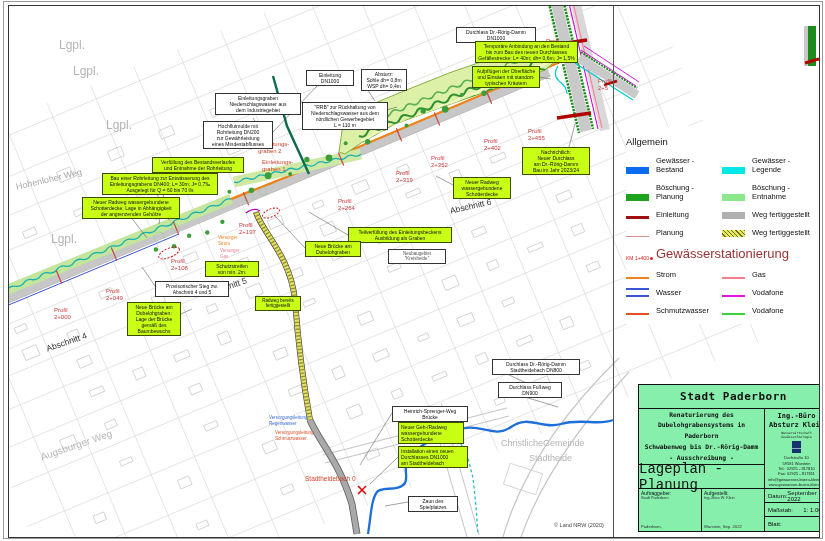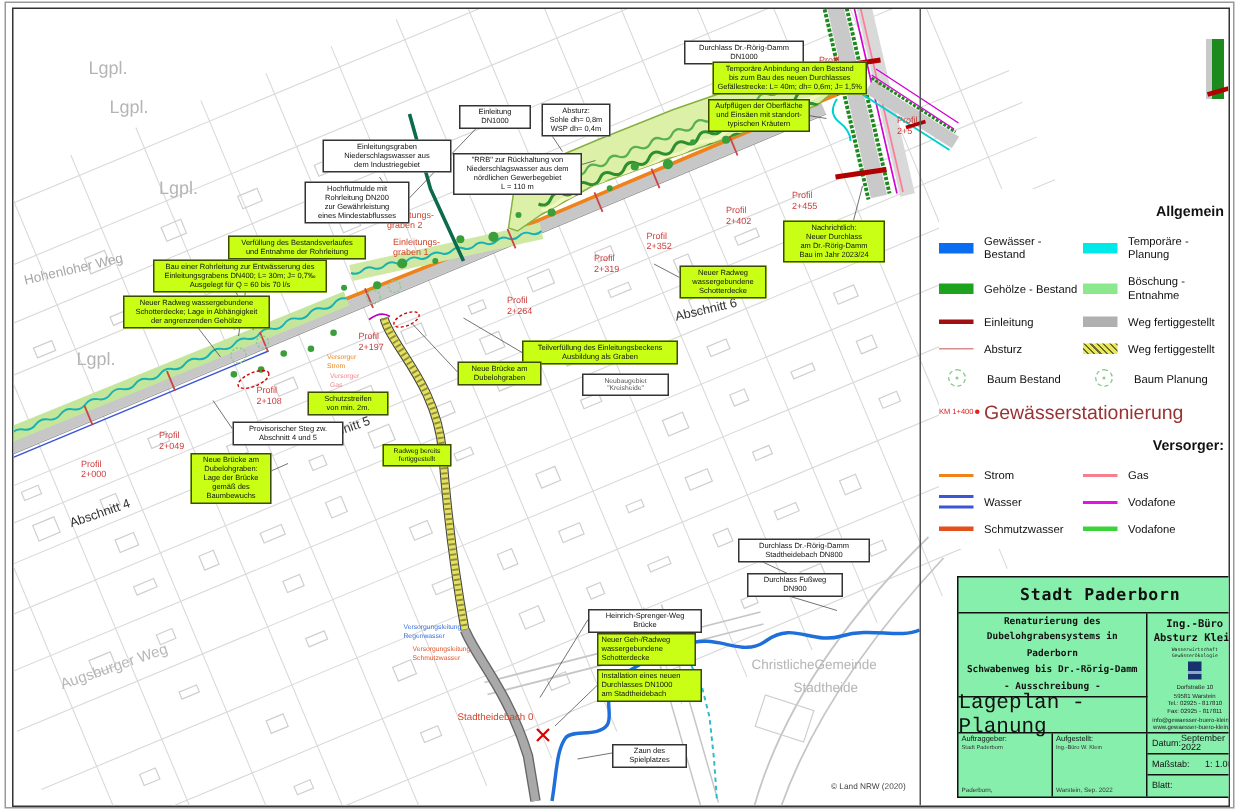--- a/index.html
+++ b/index.html
@@ -15,22 +15,22 @@
   .wbox{background:#fff;border:1px solid #333;padding:1px 2px;text-align:center;}
   .gbox{background:#c9ff14;border:1px solid #3d4d00;padding:1px 2px;text-align:center;}
   .plabel{color:#cc3b3b;font-size:6px;line-height:1.15;white-space:pre-line;position:absolute;z-index:3;}
   .redlabel{color:#d2452c;font-size:6px;line-height:1.15;white-space:pre-line;position:absolute;z-index:3;}
   .util{position:absolute;font-size:4.5px;line-height:1.25;white-space:pre-line;z-index:3;}
   .place{position:absolute;color:#b5b5b5;z-index:2;}
   .dark{color:#333;}
   .panel-line{position:absolute;left:604px;top:0;height:531px;width:0;border-left:1.2px solid #555;z-index:5;}
   .legend{position:absolute;left:617px;top:120px;width:190px;z-index:6;background:#fff;}
   .legend h1{font-size:14px;font-weight:normal;margin:0 0 12px 0;color:#111;}
-  .legend h2{font-size:9.5px;font-weight:bold;margin:10px 0 9px 0;color:#111;text-align:right;}
-  .lrow{display:flex;align-items:center;margin-bottom:9px;}
+  .legend h2{font-size:9.5px;font-weight:normal;margin:10px 0 9px 0;color:#111;}
+  .lrow{display:flex;align-items:flex-end;margin-bottom:9px;}
   .lsw{width:23px;height:7px;margin-right:7px;flex:none;}
   .lln{width:23px;margin-right:7px;flex:none;}
   .llab{font-size:7.5px;width:66px;flex:none;color:#111;}
   .sw-blue{background:#0a6cf0;}.sw-cyan{background:#00e8e8;}
   .sw-green{background:#1ea31e;}.sw-lgreen{background:#8ce88c;}
   .sw-gray{background:#b0b0b0;}
   .sw-hatch{background:repeating-linear-gradient(45deg,#e8e85a 0 2px,#6b6b2a 2px 3px);}
   .treeic{width:10px;height:10px;border:1px dashed #8fc98f;border-radius:50%;margin:0 14px 0 6px;flex:none;position:relative;}
   .treeic::after{content:"";position:absolute;left:4px;top:4px;width:2px;height:2px;background:#8fc98f;border-radius:50%;}
   .kmkey{font-size:5px;color:#d22;width:30px;flex:none;position:relative;}
@@ -428,51 +428,44 @@
   <div class="place" style="left:545px;top:516px;font-size:5.5px;color:#444">© Land NRW (2020)</div>
 
   <div class="panel-line"></div>
 
   <div class="legend">
     <h2>Allgemein</h2>
     <div class="lrow">
       <span class="lsw sw-blue"></span>
           <span class="llab">Gewässer - Bestand</span>
       <span class="lsw sw-cyan"></span>
-          <span class="llab">Temporäre - Planung</span>
+          <span class="llab">Gewässer - Legende</span>
     </div>
     <div class="lrow">
       <span class="lsw sw-green"></span>
-          <span class="llab">Gehölze - Bestand</span>
+          <span class="llab">Böschung - Planung</span>
       <span class="lsw sw-lgreen"></span>
           <span class="llab">Böschung - Entnahme</span>
     </div>
     <div class="lrow">
       <span class="lln" style="height:3px;background:#a01010"></span>
           <span class="llab">Einleitung</span>
       <span class="lsw sw-gray"></span>
           <span class="llab">Weg fertiggestellt</span>
     </div>
     <div class="lrow">
       <span class="lln" style="height:1.5px;background:#d98c8c"></span>
-          <span class="llab">Absturz</span>
+          <span class="llab">Planung</span>
       <span class="lsw sw-hatch"></span>
           <span class="llab">Weg fertiggestellt</span>
     </div>
     <div class="lrow">
-      <span class="treeic"></span>
-          <span class="llab">Baum Bestand</span>
-      <span class="treeic"></span>
-          <span class="llab">Baum Planung</span>
-    </div>
-    <div class="lrow">
       <span class="kmkey"><span>KM 1+400</span><i></i></span>
       <span class="kmlab">Gewässerstationierung</span>
     </div>
-    <h2>Versorger:</h2>
     <div class="lrow">
       <span class="lln" style="height:2px;background:#ef8218"></span>
           <span class="llab">Strom</span>
       <span class="lln" style="height:2px;background:#f4808e"></span>
           <span class="llab">Gas</span>
     </div>
     <div class="lrow">
       <span class="lln" style="height:5px;border-top:2px solid #3a55d6;border-bottom:2px solid #3a55d6"></span>
           <span class="llab">Wasser</span>
       <span class="lln" style="height:2px;background:#e312e3"></span>

